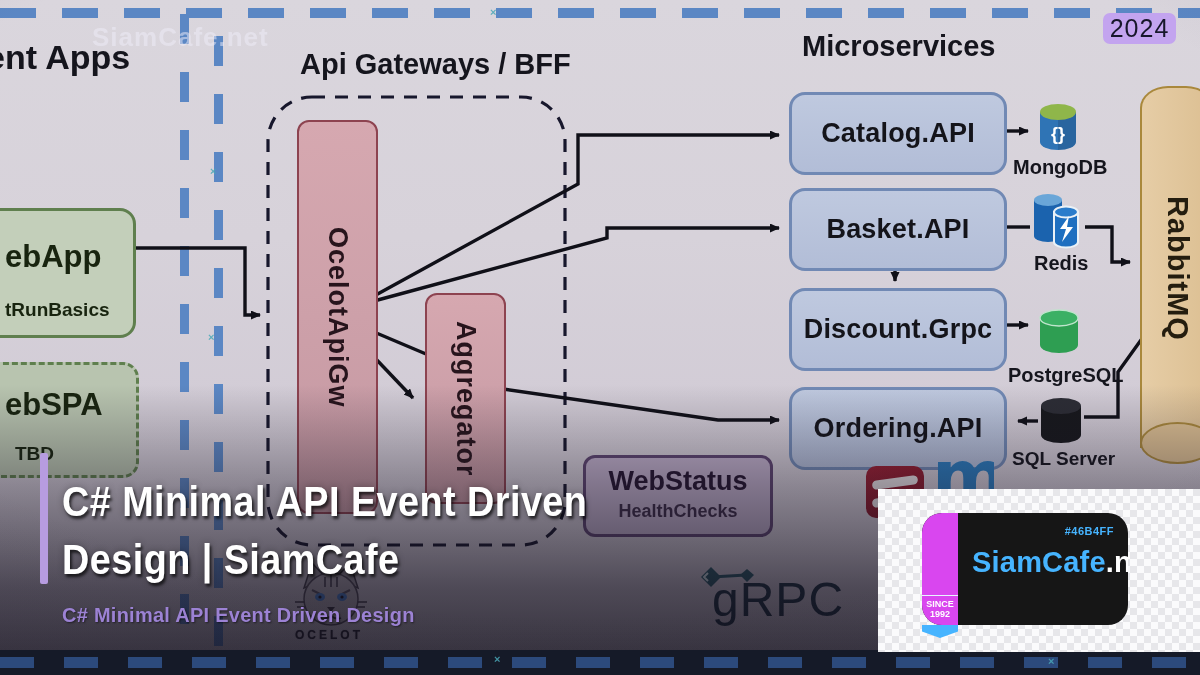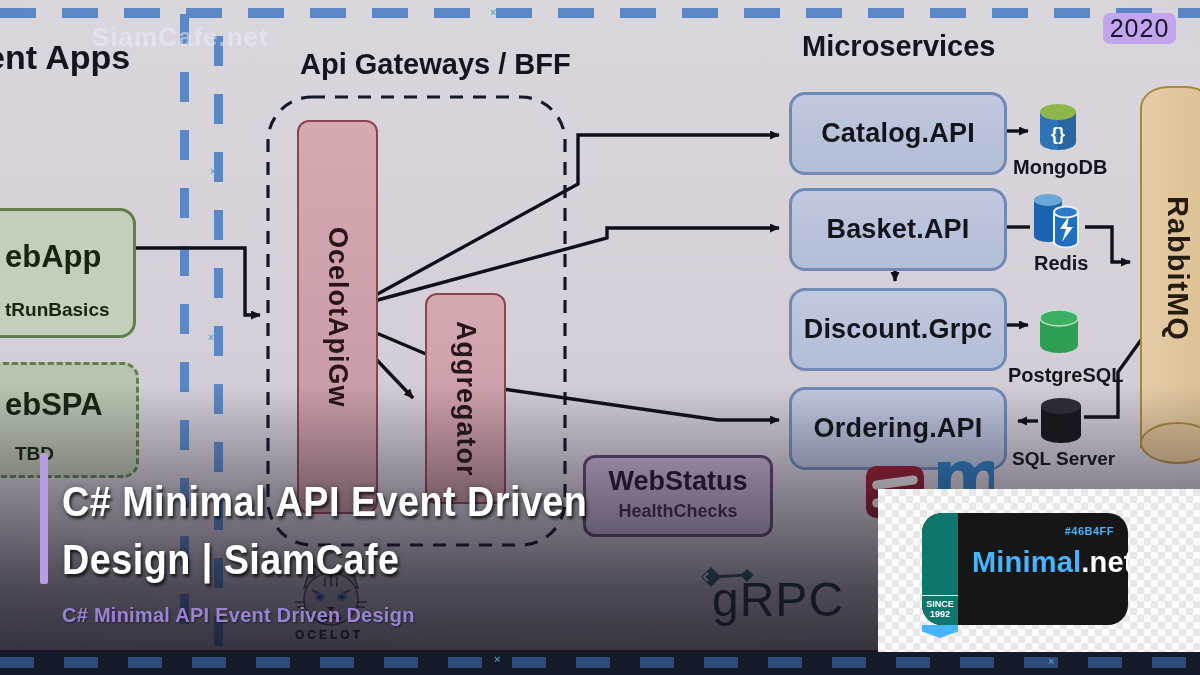--- a/index.html
+++ b/index.html
@@ -37,21 +37,21 @@
   
   .strip{left:0;top:650px;width:1200px;height:25px;background:#151a28;z-index:4;}
   .strip .dashes{position:absolute;left:0;top:7px;width:1200px;height:11px;
     background:repeating-linear-gradient(90deg,#2c4a7c 0 34px,transparent 34px 64px);}
   
   .checker{left:878px;top:489px;width:322px;height:163px;z-index:5;background-color:#fbfbfc;
     background-image:linear-gradient(45deg,#e7e7ea 25%,transparent 25%,transparent 75%,#e7e7ea 75%),
                      linear-gradient(45deg,#e7e7ea 25%,transparent 25%,transparent 75%,#e7e7ea 75%);
     background-size:14px 14px;background-position:0 0,7px 7px;}
   .badge-card{left:922px;top:513px;width:206px;height:112px;border-radius:20px;background:#161616;z-index:6;overflow:hidden;}
-  .badge-stripe{position:absolute;left:0;top:0;width:36px;height:112px;background:#0f766e;}
+  .badge-stripe{position:absolute;left:0;top:0;width:36px;height:112px;background:#d946ef;}
   .badge-since{position:absolute;left:0;bottom:6px;width:36px;text-align:center;color:#fff;font-weight:bold;
     font-size:9px;line-height:10px;border-top:1.5px solid #e8f5ff;padding-top:3px;}
   .badge-tail{left:922px;top:625px;width:36px;height:13px;background:#46B4FF;z-index:6;
     clip-path:polygon(0 0,100% 0,100% 50%,50% 100%,0 50%);}
   .hexlabel{position:absolute;right:14px;top:12px;color:#46B4FF;font-weight:bold;font-size:11px;letter-spacing:.5px;}
   .brand{position:absolute;left:50px;top:33px;font-size:29px;font-weight:bold;letter-spacing:.2px;}
   .brand .b1{color:#46B4FF;} .brand .b2{color:#fff;}
   .tagline{position:absolute;left:51px;top:68px;color:#f2f2f2;font-weight:bold;font-size:11.5px;letter-spacing:.4px;}
   
   .accentbar{left:40px;top:453px;width:8px;height:131px;background:#b79ce0;z-index:6;border-radius:2px;}
@@ -216,31 +216,31 @@
   <div class="abs checker"></div>
   <div class="abs badge-card">
     <div class="badge-stripe">
       <div class="badge-since">
         <div>SINCE</div>
         <div>1992</div>
       </div>
     </div>
     <div class="hexlabel">#46B4FF</div>
     <div class="brand">
-      <span class="b1">Minimal</span><span class="b2">.net</span>
+      <span class="b1">SiamCafe</span><span class="b2">.net</span>
     </div>
   </div>
   <div class="abs badge-tail"></div>
 
   <div class="abs accentbar"></div>
   <div class="abs title" style="top:478px;">C# Minimal API Event Driven</div>
   <div class="abs title" style="top:536px;">Design | SiamCafe</div>
   <div class="abs subtitle">C# Minimal API Event Driven Design</div>
 
-  <div class="abs yearbadge">2020</div>
+  <div class="abs yearbadge">2024</div>
 
   <span class="artifact" style="left:490px;top:6px;">×</span>
   <span class="artifact" style="left:210px;top:165px;">×</span>
   <span class="artifact" style="left:208px;top:331px;">×</span>
   <span class="artifact" style="left:494px;top:653px;">×</span>
   <span class="artifact" style="left:1048px;top:655px;">×</span>
 
 </div>
 
 </body></html>

